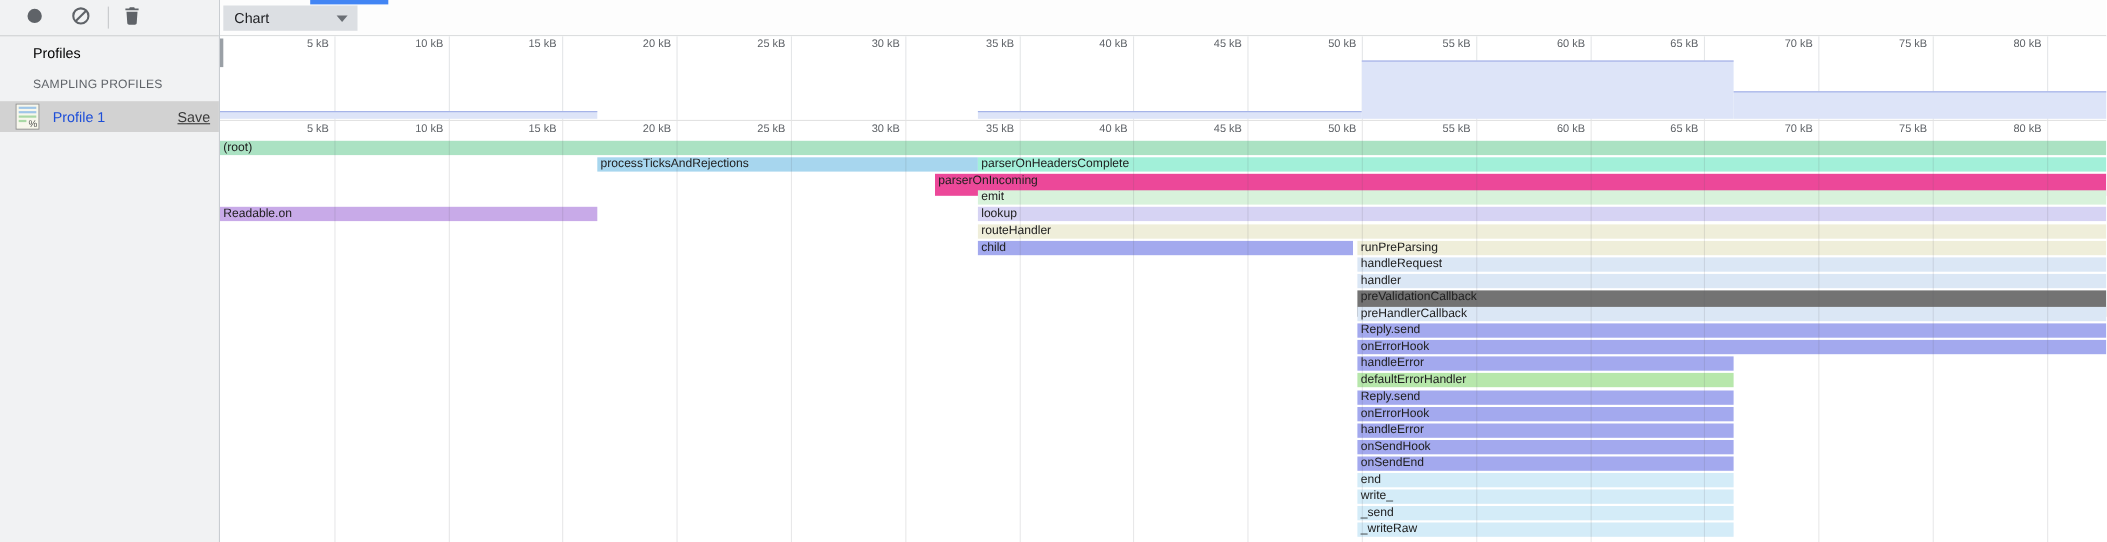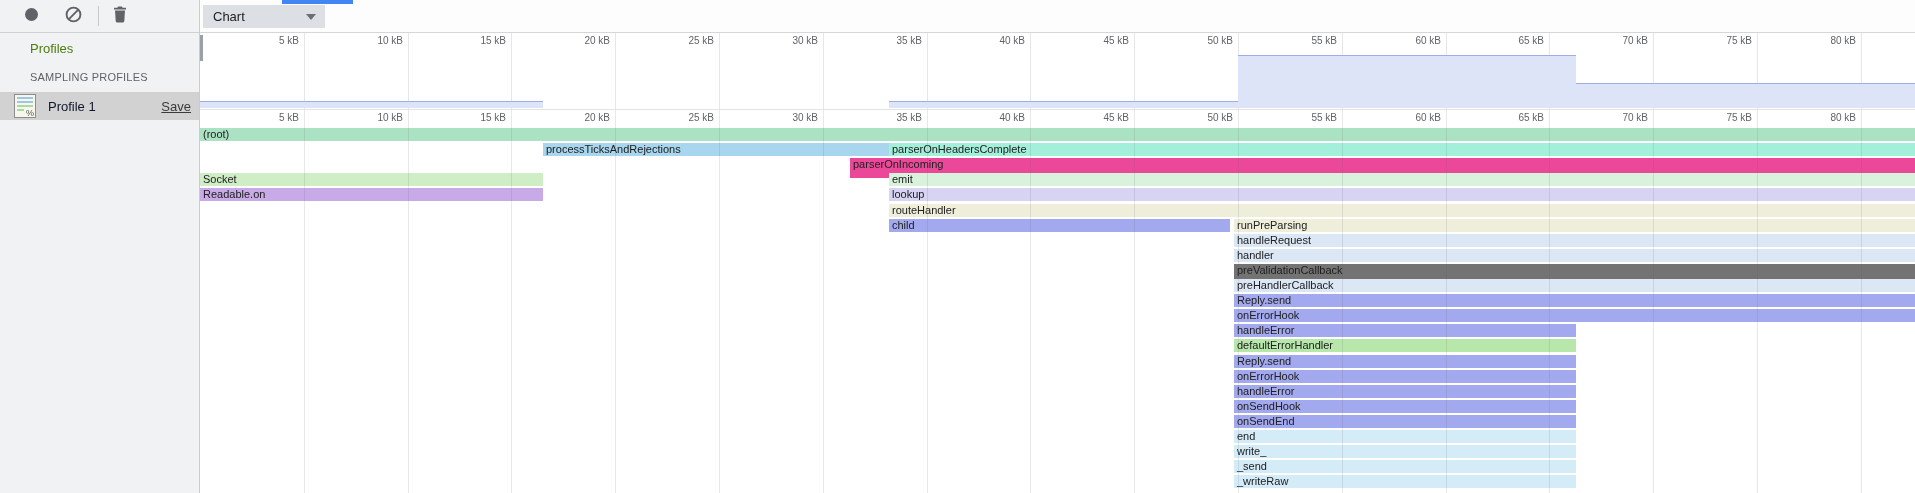--- a/index.html
+++ b/index.html
@@ -8,26 +8,26 @@
   .app { position:relative; width:1915px; height:493px; background:#fff; }
 
   
   .sidebar { position:absolute; left:0; top:0; width:200px; height:493px;
              background:#f1f2f3; border-right:1px solid #c9cdd1; }
   .toolbar { position:absolute; left:0; top:0; width:100%; height:33px;
              background:#f1f2f3; border-bottom:1px solid #cfd1d3;
              display:flex; align-items:center; }
   .tb-btn { width:30px; height:26px; display:flex; align-items:center; justify-content:center; cursor:pointer; }
   .tb-sep { width:1px; height:20px; background:#c6c8ca; margin:0 6px; }
-  .profiles-title { position:absolute; left:30px; top:41px; font-size:13px; color:#4d7c0f; }
+  .profiles-title { position:absolute; left:30px; top:41px; font-size:13px; color:#000000; }
   .section-heading { position:absolute; left:30px; top:71px; font-size:11px; color:#5f6368; letter-spacing:.2px; }
   .profile-row { position:absolute; left:0; top:92px; width:199px; height:28px;
                  background:#d2d2d2; display:flex; align-items:center; cursor:pointer; }
   .profile-icon { margin-left:14px; width:22px; height:24px; flex:none; }
-  .profile-name { margin-left:12px; font-size:13px; color:#0f172a; flex:1; }
+  .profile-name { margin-left:12px; font-size:13px; color:#1d4ed8; flex:1; }
   .save-link { margin-right:8px; font-size:13px; color:#3a3a3a; text-decoration:underline; cursor:pointer; }
 
   
   .main { position:absolute; left:200px; top:0; width:1715px; height:493px; background:#fff; }
   .header { position:absolute; left:0; top:0; width:100%; height:33px; background:#fdfdfd;
             border-bottom:1px solid #d4d6d8; }
   .view-select { position:absolute; left:3px; top:5px; width:122px; height:23px; background:#dcdfe3;
                  display:flex; align-items:center; cursor:pointer; }
   .view-select-label { margin-left:10px; font-size:13px; color:#202124; flex:1; }
   .chevron { width:0; height:0; border-left:5px solid transparent; border-right:5px solid transparent;
@@ -172,21 +172,20 @@
           <div class="ruler-label" style="left: 1349px;">65 kB</div>
           <div class="ruler-label" style="left: 1453px;">70 kB</div>
           <div class="ruler-label" style="left: 1557px;">75 kB</div>
           <div class="ruler-label" style="left: 1661px;">80 kB</div>
         </div>
       <div class="rows" id="flameRows">
           <div class="bar" style="top: 0px; height: 13px; left: 0px; right: 0px; background: rgb(171, 226, 195);">(root)</div>
           <div class="bar" style="top: 15px; height: 13px; left: 343px; width: 346px; background: rgb(167, 214, 238);">processTicksAndRejections</div>
           <div class="bar" style="top: 15px; height: 13px; left: 689px; right: 0px; background: rgb(162, 240, 217);">parserOnHeadersComplete</div>
           <div class="bar" style="top: 30px; height: 20px; left: 650px; right: 0px; background: #ec4899;">parserOnIncoming</div>
-          <div class="bar" style="top: 45px; height: 13px; left: 0px; width: 343px; background: rgb(207, 238, 197);">Socket</div>
           <div class="bar" style="top: 45px; height: 13px; left: 689px; right: 0px; background: rgb(216, 242, 219);">emit</div>
           <div class="bar" style="top: 60px; height: 13px; left: 0px; width: 343px; background: rgb(200, 170, 232);">Readable.on</div>
           <div class="bar" style="top: 60px; height: 13px; left: 689px; right: 0px; background: rgb(214, 211, 243);">lookup</div>
           <div class="bar" style="top: 76px; height: 13px; left: 689px; right: 0px; background: rgb(239, 238, 218);">routeHandler</div>
           <div class="bar bar--dotted" style="top: 91px; height: 13px; left: 689px; width: 341px; background: rgb(163, 169, 238);">child</div>
           <div class="bar" style="top: 91px; height: 13px; left: 1034px; right: 0px; background: rgb(239, 238, 218);">runPreParsing</div>
           <div class="bar" style="top: 106px; height: 13px; left: 1034px; right: 0px; background: rgb(219, 231, 245);">handleRequest</div>
           <div class="bar" style="top: 121px; height: 13px; left: 1034px; right: 0px; background: rgb(219, 231, 245);">handler</div>
           <div class="bar" style="top: 136px; height: 24px; left: 1034px; right: 0px; background: #737373;">preValidationCallback</div>
           <div class="bar" style="top: 151px; height: 13px; left: 1034px; right: 0px; background: rgb(219, 231, 245);">preHandlerCallback</div>

